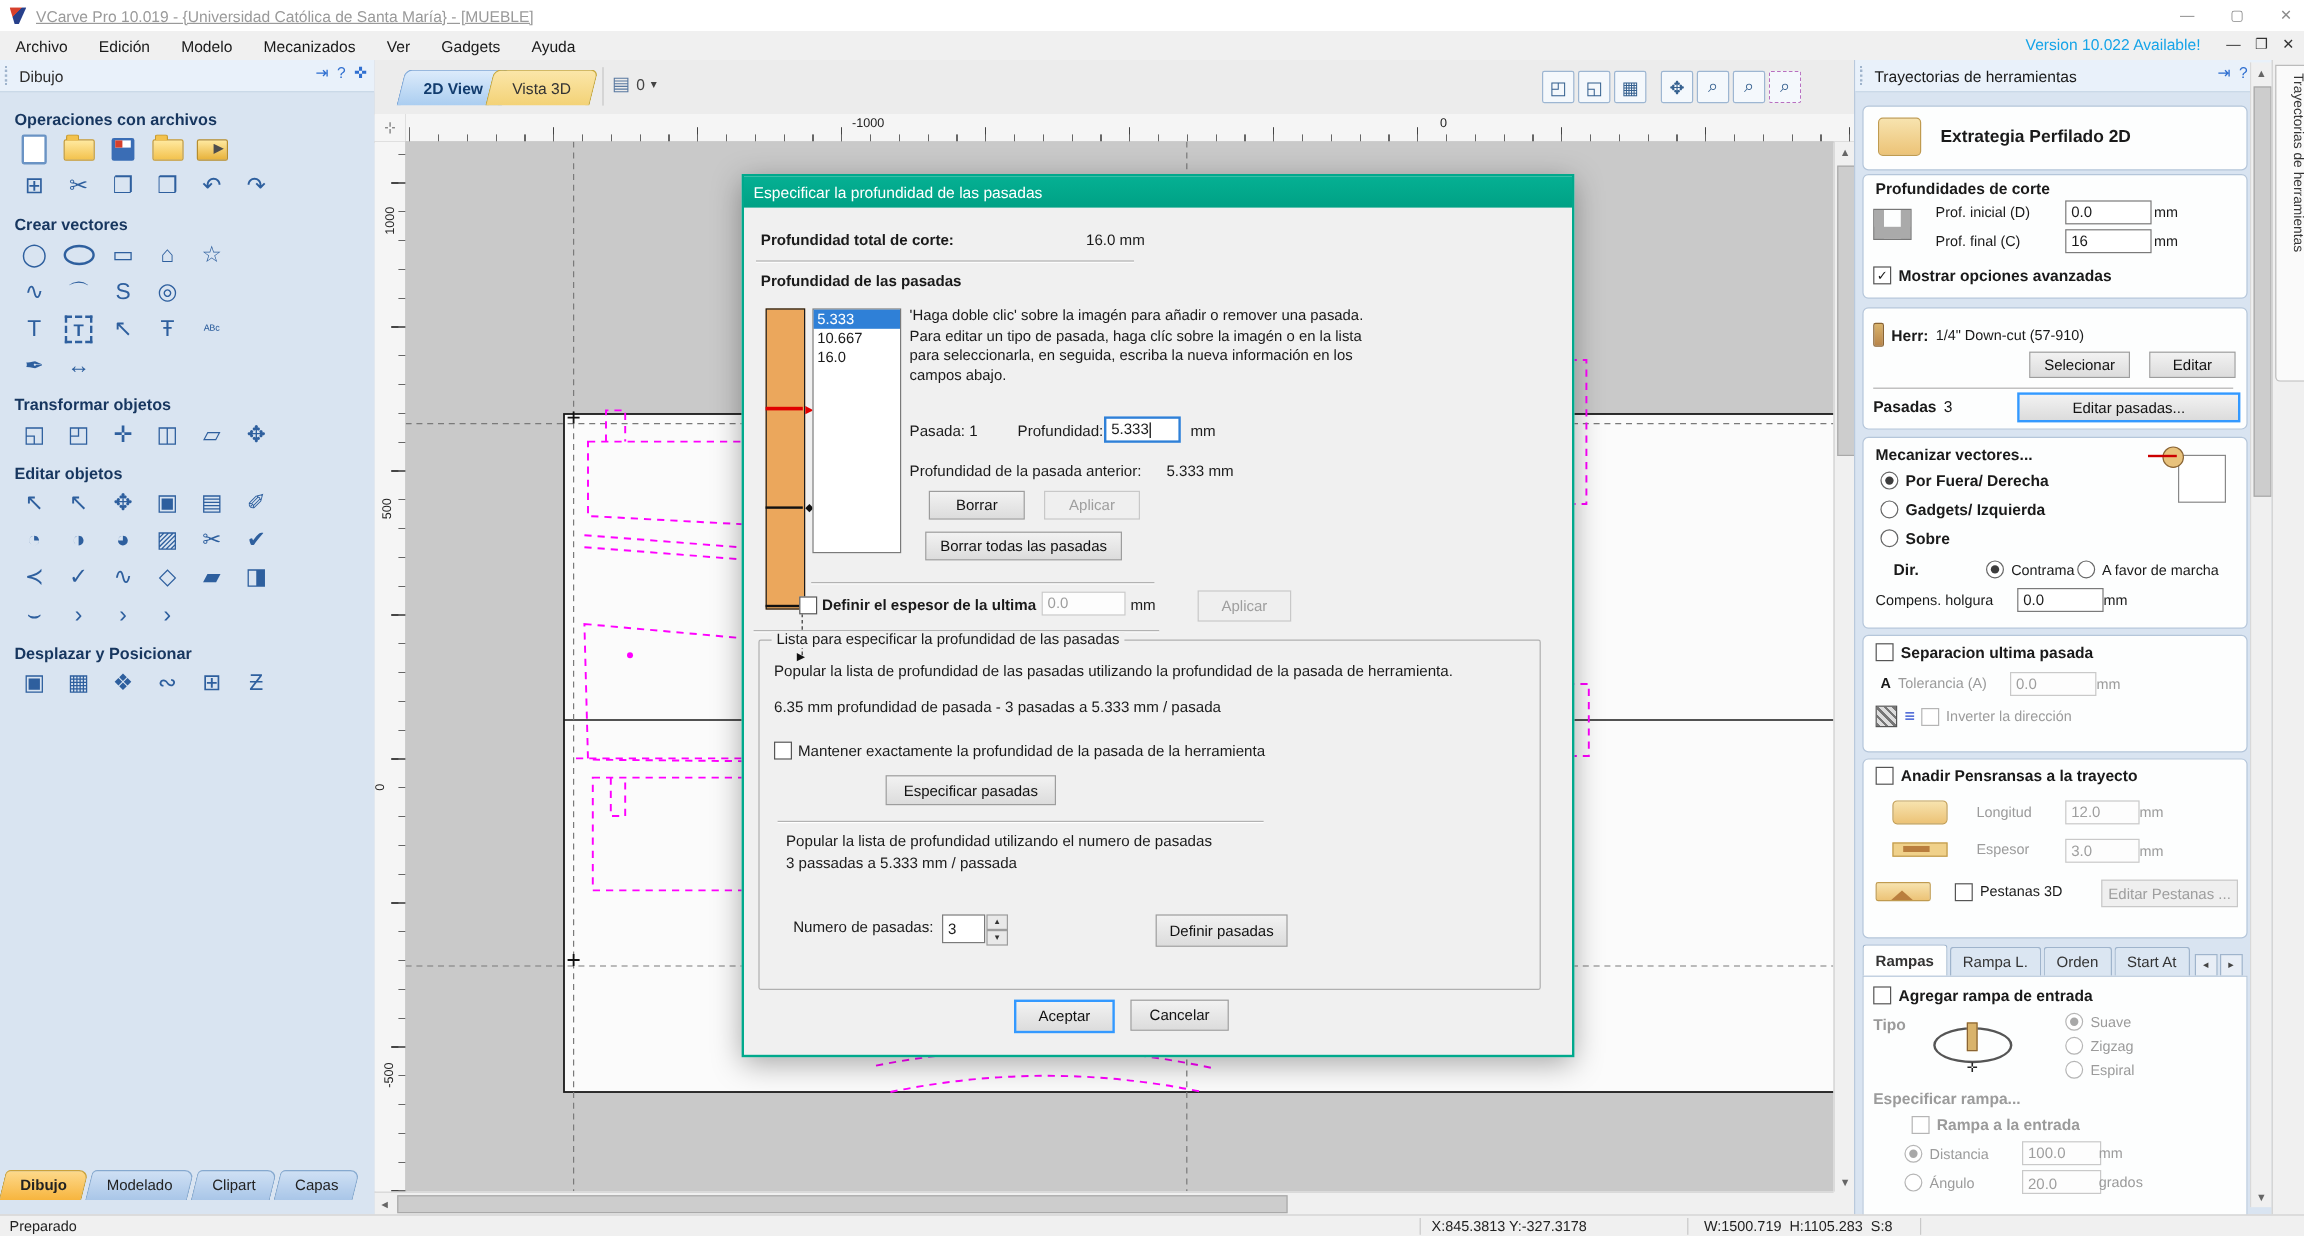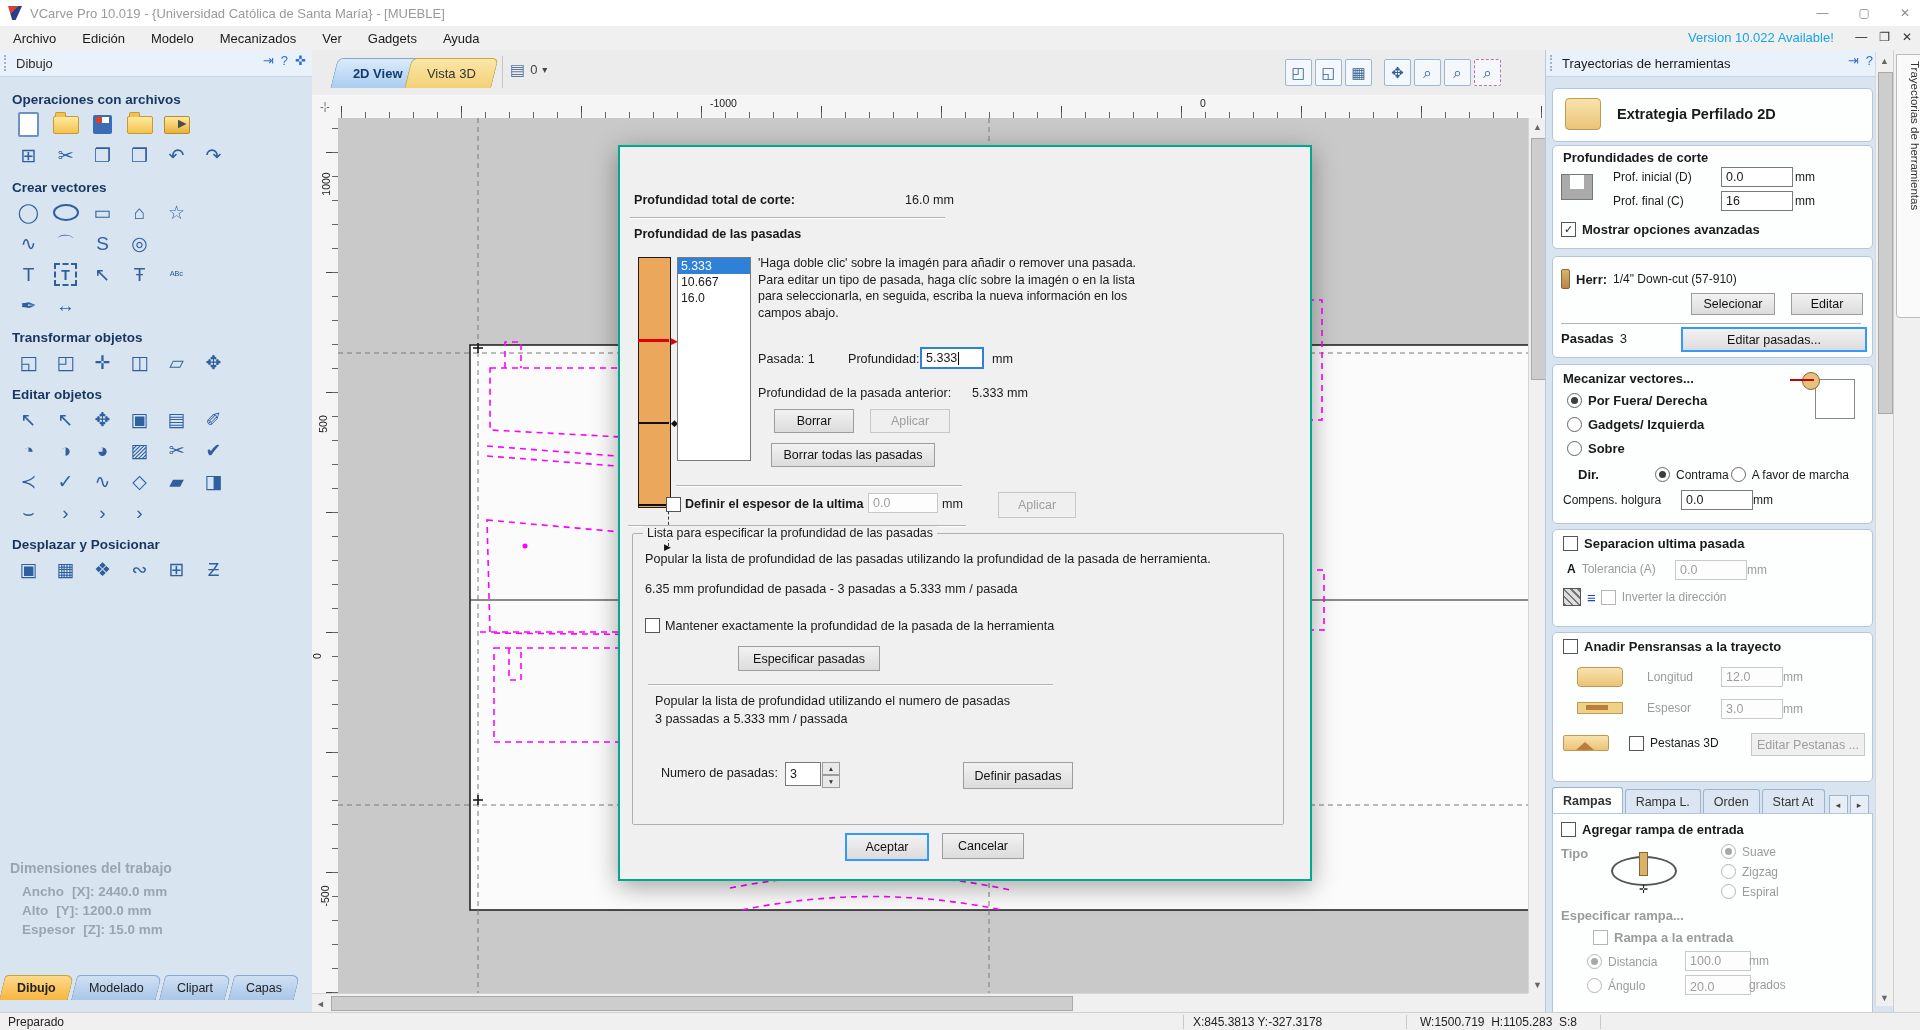--- a/index.html
+++ b/index.html
@@ -2,21 +2,21 @@
 <html><head>
 <meta charset="utf-8">
 <style>
   html,body{margin:0;padding:0;background:#444;}
   #app{position:relative;width:1920px;height:1030px;background:#f0f0f0;overflow:hidden;
        font-family:"Liberation Sans","DejaVu Sans",sans-serif;font-size:13px;color:#1a1a1a;}
   .abs{position:absolute;}
   
   #titlebar{left:0;top:0;width:1920px;height:26px;background:#ffffff;border-bottom:1px solid #e8e8e8;display:flex;align-items:center;}
   #app-logo{width:14px;height:14px;margin:0 8px 0 8px;background:linear-gradient(135deg,#d6402c 0 38%,#27408b 38%);clip-path:polygon(0 0,100% 0,55% 100%,30% 100%);}
-  #window-title{color:#9a9a9a;font-size:13px;}
+  #window-title{color:#9a9a9a;font-size:13px;text-decoration:underline;}
   .win-btns{position:absolute;right:10px;top:0;height:26px;display:flex;align-items:center;gap:30px;color:#8b8b8b;font-size:12px;}
   #menubar{left:0;top:26px;width:1920px;height:24px;background:#f0f0f0;border-bottom:1px solid #e2e2e2;display:flex;align-items:center;}
   .menu-item{padding:0 13px;font-size:13px;color:#1a1a1a;}
   #version-link{position:absolute;left:1688px;top:30px;color:#16a4e8;font-size:13px;}
   .mdi-btns{position:absolute;right:8px;top:30px;display:flex;gap:12px;color:#333;font-size:12px;}
   
   #left-panel{left:0;top:50px;width:312px;height:962px;background:#d9e4f1;border-right:1px solid #b9c9dc;}
   #lp-header{position:absolute;left:0;top:0;width:312px;height:26px;background:#e9f1fa;border-bottom:1px solid #c3d3e4;display:flex;align-items:center;}
   #lp-handle{width:4px;height:16px;margin:0 6px 0 4px;border-left:2px dotted #9fb4cc;}
   #lp-title{font-size:13px;color:#2b2b2b;}
@@ -290,26 +290,20 @@
         <div class="lp-label">Desplazar y Posicionar</div>
         <div class="lp-row">
           <span class="ic">▣</span>
           <span class="ic">▦</span>
           <span class="ic">❖</span>
           <span class="ic">∾</span>
           <span class="ic">⊞</span>
           <span class="ic">Ƶ</span>
         </div>
       </div>
-    <div id="lp-dims">
-      <div id="dims-title">Dimensiones del trabajo</div>
-      <div class="dim-row"><span>Ancho</span><span class="dv">[X]: 2440.0 mm</span></div>
-      <div class="dim-row"><span>Alto</span><span class="dv">[Y]: 1200.0 mm</span></div>
-      <div class="dim-row"><span>Espesor</span><span class="dv">[Z]: 15.0 mm</span></div>
-    </div>
     <div id="lp-tabs">
       <div class="lp-tab active">
           <span>Dibujo</span>
         </div>
       <div class="lp-tab">
           <span>Modelado</span>
         </div>
       <div class="lp-tab">
           <span>Clipart</span>
         </div>
@@ -618,20 +612,23 @@
   <div id="rp-scroll" class="abs">
     <div class="sc-btn">▲</div>
     <div class="sc-thumb-v" style="top:20px;height:340px;"></div>
     <div class="sc-btn" style="position:absolute;bottom:0;">▼</div>
   </div>
   <div id="rp-side" class="abs">
     <div id="side-tab">Trayectorias de herramientas</div>
   </div>
 
   <div id="dialog" class="abs">
+    <div id="dlg-title">
+        <span>Especificar la profundidad de las pasadas</span>
+      </div>
     <div id="dlg-body">
       <span class="dtext bold" style="left:14px;top:20px;">Profundidad total de corte:</span>
       <span class="dtext" style="left:285px;top:20px;">16.0 mm</span>
       <div class="hsep" style="left:10px;top:44px;width:315px;"></div>
       <span class="dtext bold" style="left:14px;top:54px;">Profundidad de las pasadas</span>
 
       <div class="strip">
         <div class="pl red" style="top:81px;">
             <span class="mark">▶</span>
           </div>

